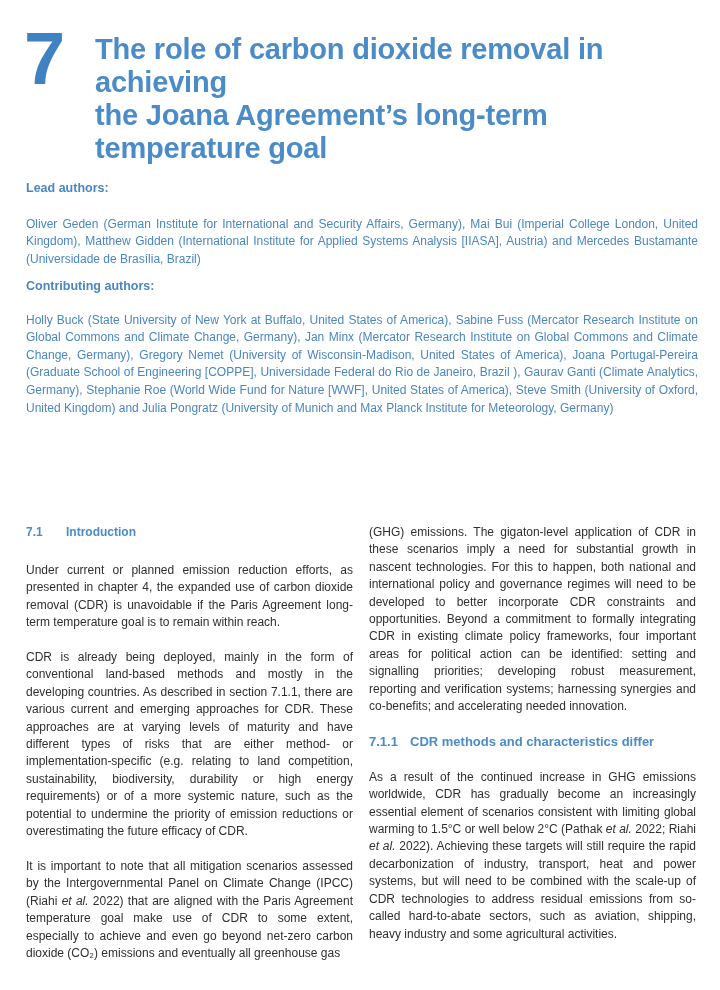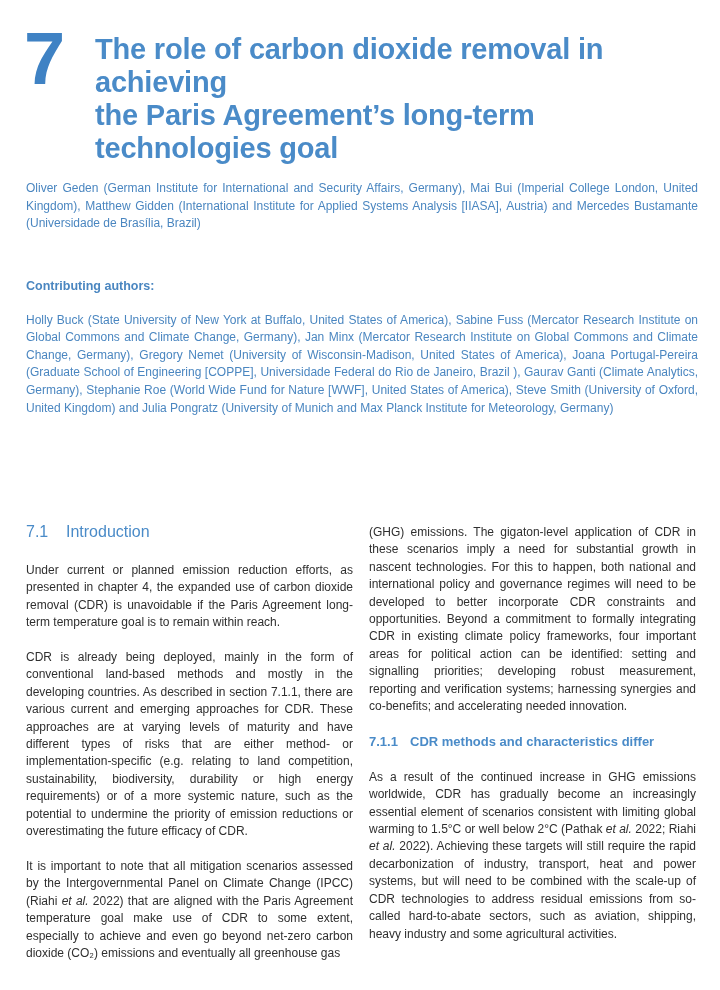--- a/index.html
+++ b/index.html
@@ -14,36 +14,37 @@
     .authors .label { font-weight: bold; font-size: 12.5px; color: #4a86c0; }
     .lead { top: 180px; }
     .lead .label { margin-bottom: 18px; }
     .contrib { top: 278px; }
     .contrib .label { margin-bottom: 16px; }
     .col { position: absolute; top: 522px; width: 327px; color: #2f2f2f; font-size: 12px;
            line-height: 17.4px; text-align: justify; }
     .col.left { left: 26px; }
     .col.right { left: 369px; top: 524px; }
     .col p { margin: 0 0 17.4px 0; }
-    .sec-head { color: #4a8bc8; font-weight: normal; font-size: 16px; margin: 0 0 20px 0; line-height: 20px; }
+    .sec-head { color: #4a8bc8; font-weight: bold; font-size: 12px; margin: 0 0 20px 0; line-height: 20px; }
     .sec-head .num { display: inline-block; width: 40px; }
     .subsec-head { color: #4a8bc8; font-weight: bold; font-size: 13px; margin: 4px 0 18px 0; line-height: 18px; }
     .subsec-head .num { display: inline-block; width: 41px; }
     i { font-style: italic; }
   </style>
 </head>
 <body>
 
 <div class="chapter-num">7</div>
 <div class="chapter-title">
   <div>The role of carbon dioxide removal in achieving</div>
-  <div>the Paris Agreement’s long-term technologies goal</div>
+  <div>the Joana Agreement’s long-term temperature goal</div>
 </div>
 
 <div class="authors lead">
+  <div class="label">Lead authors:</div>
   <div>Oliver Geden (German Institute for International and Security Affairs, Germany), Mai Bui (Imperial College London, United Kingdom), Matthew Gidden (International Institute for Applied Systems Analysis [IIASA], Austria) and Mercedes Bustamante (Universidade de Brasília, Brazil)</div>
 </div>
 
 <div class="authors contrib">
   <div class="label">Contributing authors:</div>
   <div>Holly Buck (State University of New York at Buffalo, United States of America), Sabine Fuss (Mercator Research Institute on Global Commons and Climate Change, Germany), Jan Minx (Mercator Research Institute on Global Commons and Climate Change, Germany), Gregory Nemet (University of Wisconsin-Madison, United States of America), Joana Portugal-Pereira (Graduate School of Engineering [COPPE], Universidade Federal do Rio de Janeiro, Brazil ), Gaurav Ganti (Climate Analytics, Germany), Stephanie Roe (World Wide Fund for Nature [WWF], United States of America), Steve Smith (University of Oxford, United Kingdom) and Julia Pongratz (University of Munich and Max Planck Institute for Meteorology, Germany)</div>
 </div>
 
 <div class="col left">
   <div class="sec-head">

